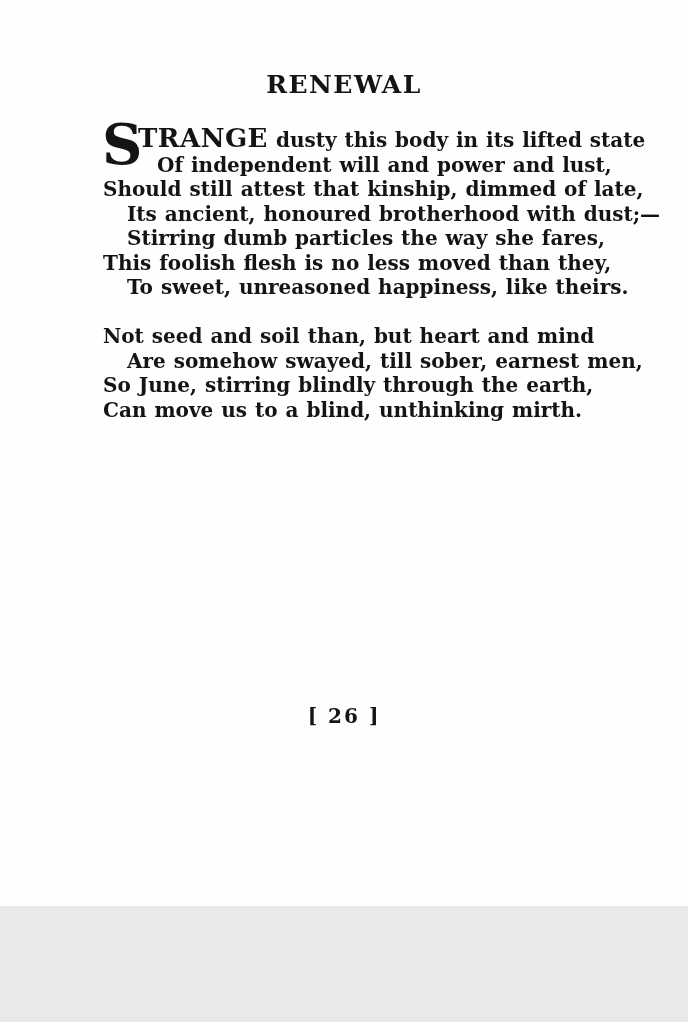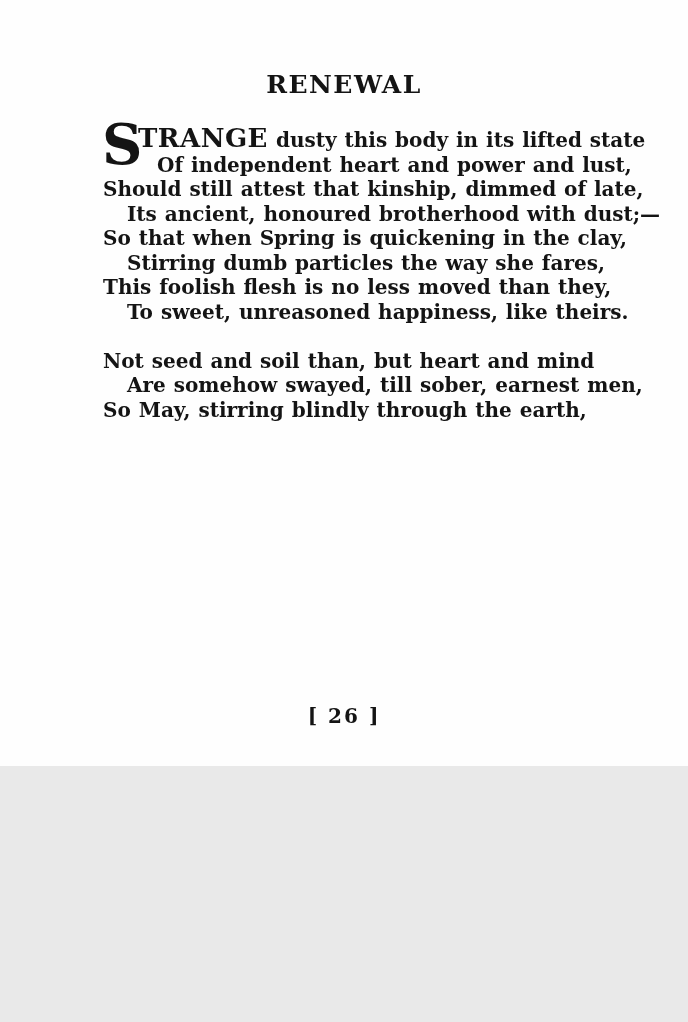--- a/index.html
+++ b/index.html
@@ -3,21 +3,21 @@
 <meta charset="utf-8">
 <style>
   html, body {
     margin: 0;
     padding: 0;
     background: #e9e9e9;
   }
   .page {
     position: relative;
     width: 688px;
-    height: 766px;
+    height: 906px;
     margin: 0 auto;
     background: #fefefe;
     color: #141414;
     font-family: "DejaVu Serif", serif;
     font-weight: bold;
     overflow: hidden;
   }
   .poem-title {
     position: absolute;
     top: 70px;
@@ -87,32 +87,32 @@
 
 <div class="page">
 
   <h1 class="poem-title">RENEWAL</h1>
 
   <div class="poem">
 
     <div class="stanza">
       <span class="dropcap">S</span>
       <div class="line after-dropcap-1"><span class="lead-caps">TRANGE</span> <span>dusty this body in its lifted state</span></div>
-      <div class="line after-dropcap-2">Of independent heart and power and lust,</div>
+      <div class="line after-dropcap-2">Of independent will and power and lust,</div>
       <div class="line">Should still attest that kinship, dimmed of late,</div>
       <div class="line indent">Its ancient, honoured brotherhood with dust;—</div>
-      <div class="line">So that when Spring is quickening in the clay,</div>
       <div class="line indent">Stirring dumb particles the way she fares,</div>
       <div class="line">This foolish flesh is no less moved than they,</div>
       <div class="line indent">To sweet, unreasoned happiness, like theirs.</div>
     </div>
 
     <div class="stanza">
       <div class="line">Not seed and soil than, but heart and mind</div>
       <div class="line indent">Are somehow swayed, till sober, earnest men,</div>
-      <div class="line">So May, stirring blindly through the earth,</div>
+      <div class="line">So June, stirring blindly through the earth,</div>
+      <div class="line">Can move us to a blind, unthinking mirth.</div>
     </div>
 
   </div>
 
   <div class="folio">[ 26 ]</div>
 
 </div>
 
 </body></html>

